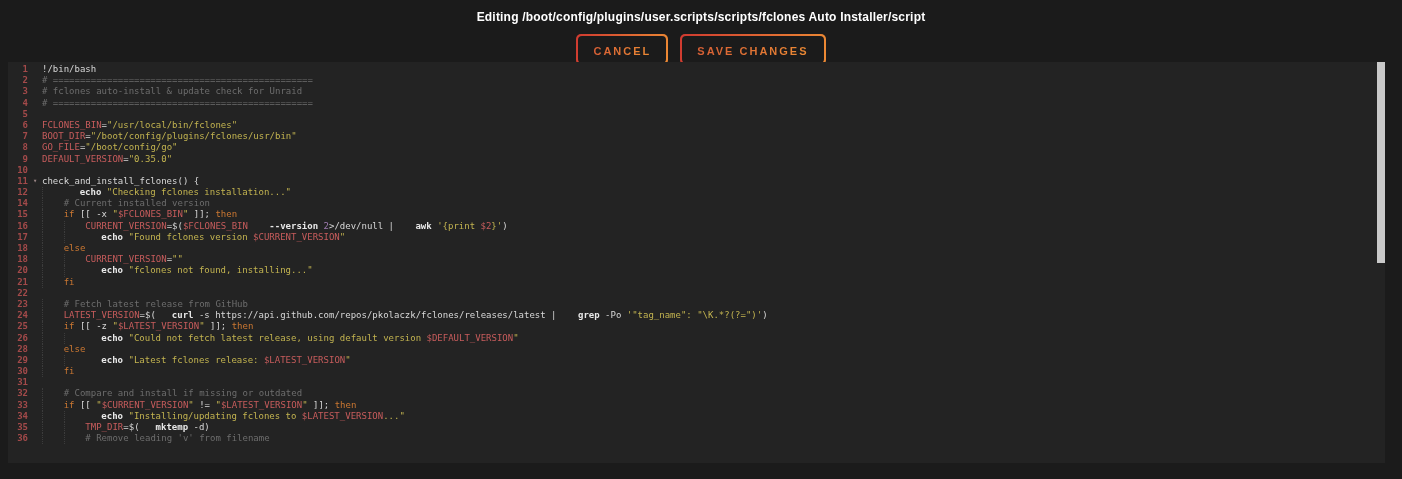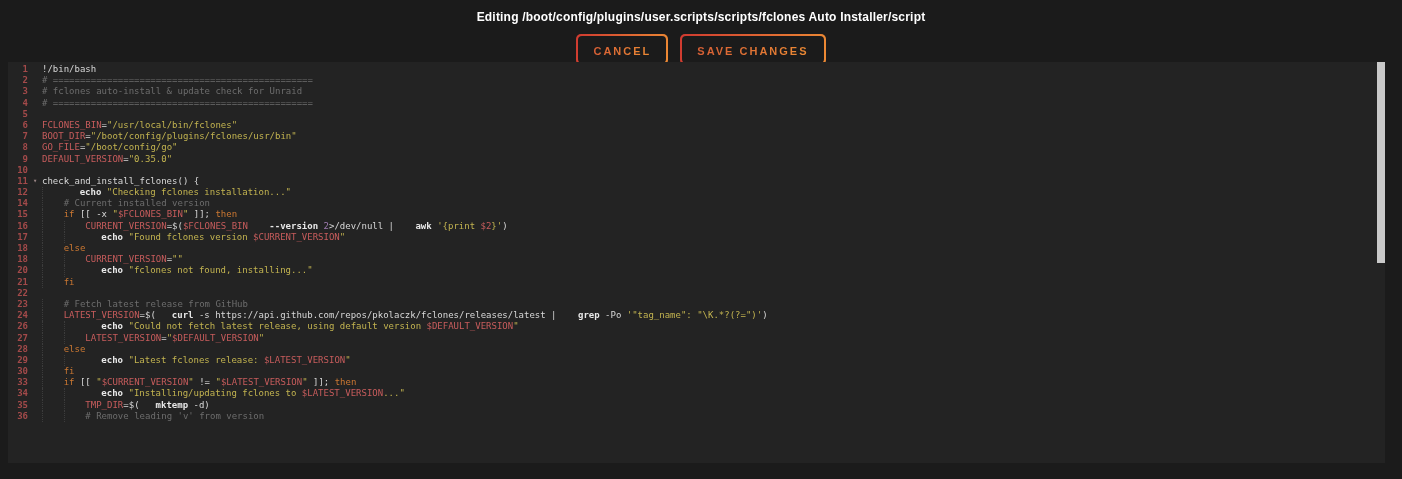--- a/index.html
+++ b/index.html
@@ -85,24 +85,26 @@
       <div class="line"><span class="ln">15</span><span class="fold"></span><span class="code"><i class="guide" style="left: 0ch;"></i><span>    </span><span class="t-k">if</span><span> [[ -x </span><span class="t-s">"</span><span class="t-v">$FCLONES_BIN</span><span class="t-s">"</span><span> ]]; </span><span class="t-k">then</span></span></div>
       <div class="line"><span class="ln">16</span><span class="fold"></span><span class="code"><i class="guide" style="left: 0ch;"></i><i class="guide" style="left: 4ch;"></i><span>        </span><span class="t-v">CURRENT_VERSION</span><span>=$(</span><span class="t-v">$FCLONES_BIN</span><span> </span><span class="t-b">--version</span><span> </span><span class="t-n">2</span><span>&gt;/dev/null | </span><span class="t-b">awk</span><span> </span><span class="t-s">'{print </span><span class="t-v">$2</span><span class="t-s">}'</span><span>)</span></span></div>
       <div class="line"><span class="ln">17</span><span class="fold"></span><span class="code"><i class="guide" style="left: 0ch;"></i><i class="guide" style="left: 4ch;"></i><span>        </span><span class="t-b">echo</span><span> </span><span class="t-s">"Found fclones version </span><span class="t-v">$CURRENT_VERSION</span><span class="t-s">"</span></span></div>
       <div class="line"><span class="ln">18</span><span class="fold"></span><span class="code"><i class="guide" style="left: 0ch;"></i><span>    </span><span class="t-k">else</span></span></div>
       <div class="line"><span class="ln">18</span><span class="fold"></span><span class="code"><i class="guide" style="left: 0ch;"></i><i class="guide" style="left: 4ch;"></i><span>        </span><span class="t-v">CURRENT_VERSION</span><span>=</span><span class="t-s">""</span></span></div>
       <div class="line"><span class="ln">20</span><span class="fold"></span><span class="code"><i class="guide" style="left: 0ch;"></i><i class="guide" style="left: 4ch;"></i><span>        </span><span class="t-b">echo</span><span> </span><span class="t-s">"fclones not found, installing..."</span></span></div>
       <div class="line"><span class="ln">21</span><span class="fold"></span><span class="code"><i class="guide" style="left: 0ch;"></i><span>    </span><span class="t-k">fi</span></span></div>
       <div class="line"><span class="ln">22</span><span class="fold"></span><span class="code"></span></div>
       <div class="line"><span class="ln">23</span><span class="fold"></span><span class="code"><i class="guide" style="left: 0ch;"></i><span>    </span><span class="t-c"># Fetch latest release from GitHub</span></span></div>
       <div class="line"><span class="ln">24</span><span class="fold"></span><span class="code"><i class="guide" style="left: 0ch;"></i><span>    </span><span class="t-v">LATEST_VERSION</span><span>=$(</span><span class="t-b">curl</span><span> -s https://api.github.com/repos/pkolaczk/fclones/releases/latest | </span><span class="t-b">grep</span><span> -Po </span><span class="t-s">'"tag_name": "\K.*?(?=")'</span><span>)</span></span></div>
+      <div class="line"><span class="ln">25</span><span class="fold"></span><span class="code"><i class="guide" style="left: 0ch;"></i><span>    </span><span class="t-k">if</span><span> [[ -z </span><span class="t-s">"</span><span class="t-v">$LATEST_VERSION</span><span class="t-s">"</span><span> ]]; </span><span class="t-k">then</span></span></div>
       <div class="line"><span class="ln">26</span><span class="fold"></span><span class="code"><i class="guide" style="left: 0ch;"></i><i class="guide" style="left: 4ch;"></i><span>        </span><span class="t-b">echo</span><span> </span><span class="t-s">"Could not fetch latest release, using default version </span><span class="t-v">$DEFAULT_VERSION</span><span class="t-s">"</span></span></div>
-      <div class="line"><span class="ln">27</span><span class="fold"></span><span class="code"><i class="guide" style="left: 0ch;"></i><i class="guide" style="left: 4ch;"></i><span>        </span><span class="t-v">LATEST_VERSION</span><span>=</span><span class="t-s">"</span><span class="t-v">$DEFAULT_VERSION</span><span class="t-s">"</span></span></div>
       <div class="line"><span class="ln">28</span><span class="fold"></span><span class="code"><i class="guide" style="left: 0ch;"></i><span>    </span><span class="t-k">else</span></span></div>
       <div class="line"><span class="ln">29</span><span class="fold"></span><span class="code"><i class="guide" style="left: 0ch;"></i><i class="guide" style="left: 4ch;"></i><span>        </span><span class="t-b">echo</span><span> </span><span class="t-s">"Latest fclones release: </span><span class="t-v">$LATEST_VERSION</span><span class="t-s">"</span></span></div>
       <div class="line"><span class="ln">30</span><span class="fold"></span><span class="code"><i class="guide" style="left: 0ch;"></i><span>    </span><span class="t-k">fi</span></span></div>
+      <div class="line"><span class="ln">31</span><span class="fold"></span><span class="code"></span></div>
+      <div class="line"><span class="ln">32</span><span class="fold"></span><span class="code"><i class="guide" style="left: 0ch;"></i><span>    </span><span class="t-c"># Compare and install if missing or outdated</span></span></div>
       <div class="line"><span class="ln">33</span><span class="fold"></span><span class="code"><i class="guide" style="left: 0ch;"></i><span>    </span><span class="t-k">if</span><span> [[ </span><span class="t-s">"</span><span class="t-v">$CURRENT_VERSION</span><span class="t-s">"</span><span> != </span><span class="t-s">"</span><span class="t-v">$LATEST_VERSION</span><span class="t-s">"</span><span> ]]; </span><span class="t-k">then</span></span></div>
       <div class="line"><span class="ln">34</span><span class="fold"></span><span class="code"><i class="guide" style="left: 0ch;"></i><i class="guide" style="left: 4ch;"></i><span>        </span><span class="t-b">echo</span><span> </span><span class="t-s">"Installing/updating fclones to </span><span class="t-v">$LATEST_VERSION</span><span class="t-s">..."</span></span></div>
       <div class="line"><span class="ln">35</span><span class="fold"></span><span class="code"><i class="guide" style="left: 0ch;"></i><i class="guide" style="left: 4ch;"></i><span>        </span><span class="t-v">TMP_DIR</span><span>=$(</span><span class="t-b">mktemp</span><span> -d)</span></span></div>
-      <div class="line"><span class="ln">36</span><span class="fold"></span><span class="code"><i class="guide" style="left: 0ch;"></i><i class="guide" style="left: 4ch;"></i><span>        </span><span class="t-c"># Remove leading 'v' from version</span></span></div>
+      <div class="line"><span class="ln">36</span><span class="fold"></span><span class="code"><i class="guide" style="left: 0ch;"></i><i class="guide" style="left: 4ch;"></i><span>        </span><span class="t-c"># Remove leading 'v' from filename</span></span></div>
     </div>
   <div class="scroll-thumb" id="scrollThumb" style="height: 201px;"></div>
 </div>
 
 </body></html>

